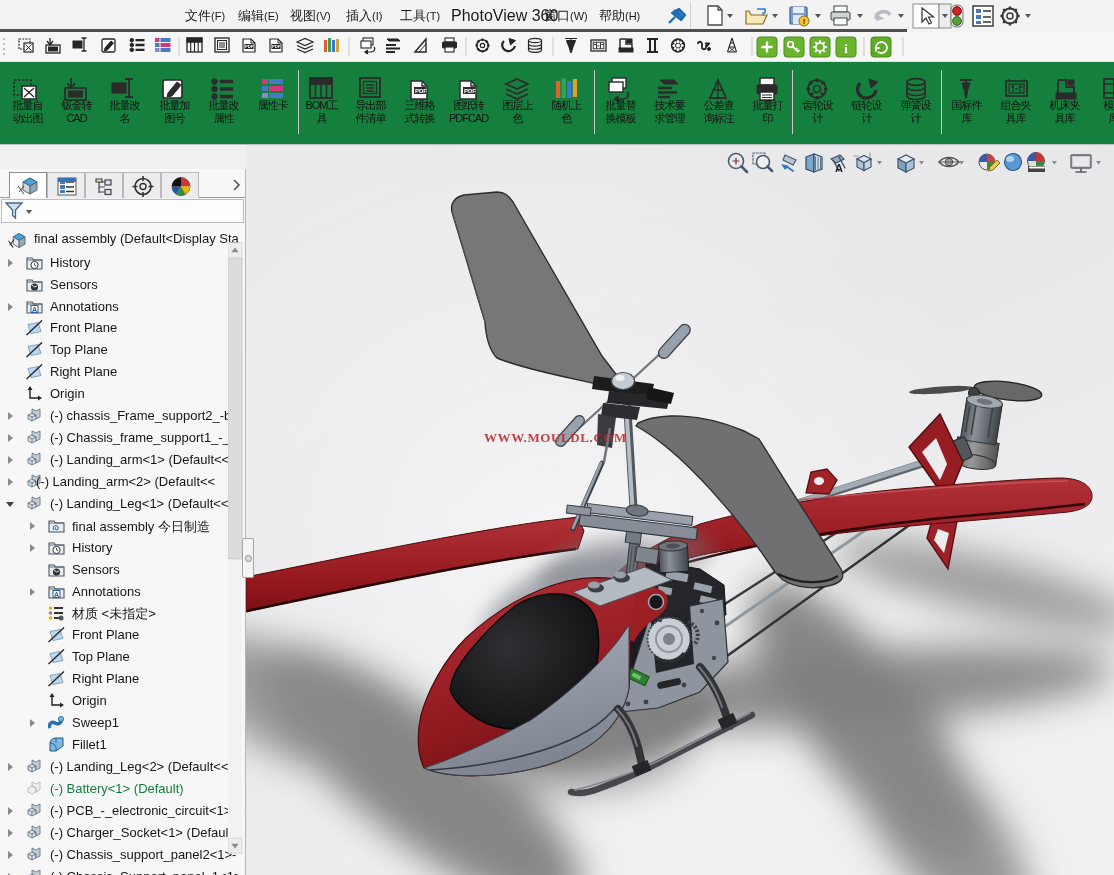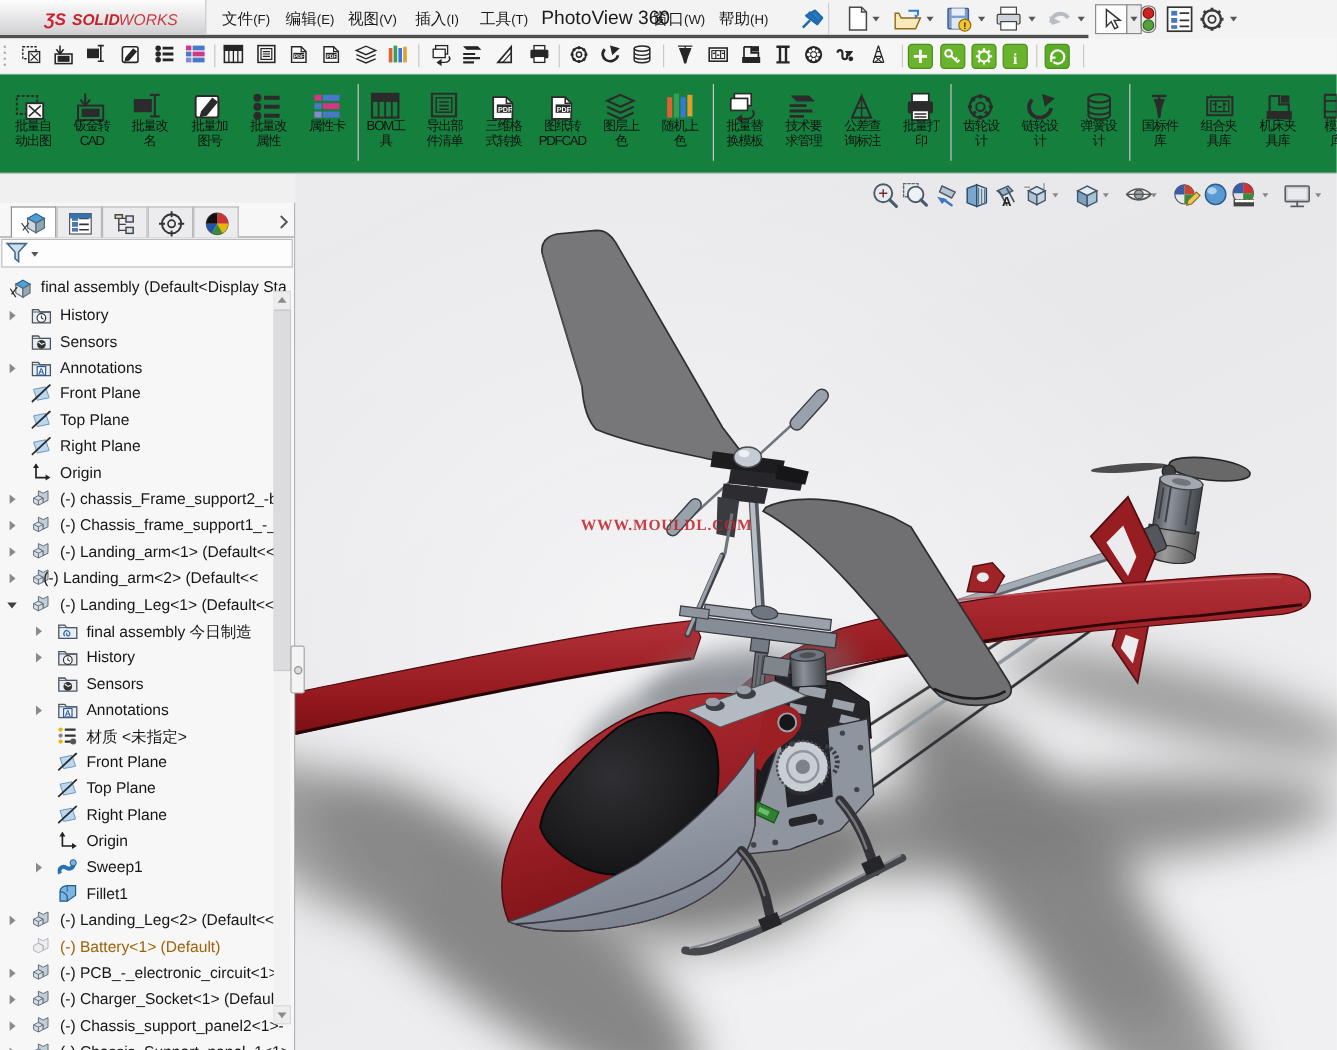--- a/index.html
+++ b/index.html
@@ -27,43 +27,36 @@
 .tab.active{background:#fdfdfe;top:0;height:25px;border-color:#9a9a9a}
 
 #lpanel{position:absolute;left:0;top:169px;width:246px;height:706px;background:#f7f7f8;border-right:1px solid #b4b4b6}
 #ptabs{position:absolute;left:0;top:3px;width:245px;height:26px;border-bottom:1px solid #9c9c9e}
 .ptab{position:absolute;top:0;width:38px;height:26px;border:1px solid #b9b9bb;border-bottom:none;background:#ececee}
 .ptab.sel{background:#fff;border-color:#8f8f91}
 #filterbox{position:absolute;left:1px;top:30px;width:243px;height:24px;background:#fdfdfd;border:1px solid #bcbcbe}
 #tree{position:absolute;left:0;top:55px;width:228px;height:648px;font-size:13px;color:#161616}
 .trow{position:absolute;left:0;height:22px;white-space:nowrap}
 .trow .lbl{position:absolute;top:3px;font-size:13px}
-.gray{color:#a16207}
+.gray{color:#15803d}
 .arr{position:absolute;top:7px;width:0;height:0}
 .arr.r{border-left:5px solid #8a8a8a;border-top:4px solid transparent;border-bottom:4px solid transparent}
 .arr.d{border-top:5px solid #404040;border-left:4px solid transparent;border-right:4px solid transparent;top:9px}
 .ticon{position:absolute;top:3px;width:17px;height:16px}
 #vscroll{position:absolute;left:228,top:55px;width:15px;height:648px}
 
 #viewport{position:absolute;left:246px;top:144px;width:868px;height:731px;overflow:hidden}
 #hud{position:absolute;left:722px;top:149px;width:392px;height:28px}
 </style>
 </head>
 <body>
 <div id="app">
 
   <div id="menubar"></div>
   <div id="menudark"></div>
-  <div id="logo">
-    <svg width="172" height="29" viewBox="0 0 172 29">
-      <text x="37" y="21" font-family="Liberation Sans" font-size="14" font-weight="bold" font-style="italic" fill="#cf2030">ƷS</text>
-      <text x="60" y="21" font-family="Liberation Sans" font-size="13" font-weight="bold" font-style="italic" fill="#c3242c">SOLID</text>
-      <text x="99" y="21" font-family="Liberation Sans" font-size="13" font-style="italic" fill="#cb3a40">WORKS</text>
-    </svg>
-  </div>
   <div class="menuitem" style="left:185px">文件<small>(F)</small></div>
   <div class="menuitem" style="left:238px">编辑<small>(E)</small></div>
   <div class="menuitem" style="left:290px">视图<small>(V)</small></div>
   <div class="menuitem" style="left:346px">插入<small>(I)</small></div>
   <div class="menuitem" style="left:400px">工具<small>(T)</small></div>
   <div class="menuitem" style="left:451px;font-size:16px">PhotoView 360</div>
   <div class="menuitem" style="left:544px">窗口<small>(W)</small></div>
   <div class="menuitem" style="left:599px">帮助<small>(H)</small></div>
   <svg class="abs" style="left:666px;top:6px" width="22" height="20" viewBox="0 0 22 20">
     <path d="M3,17 L9,11 M8,4 L16,12 M6,7 L13,3 L19,9 L15,14 Z" stroke="#1f6bb0" stroke-width="2.2" fill="#2e7cc0" stroke-linejoin="round"></path>

